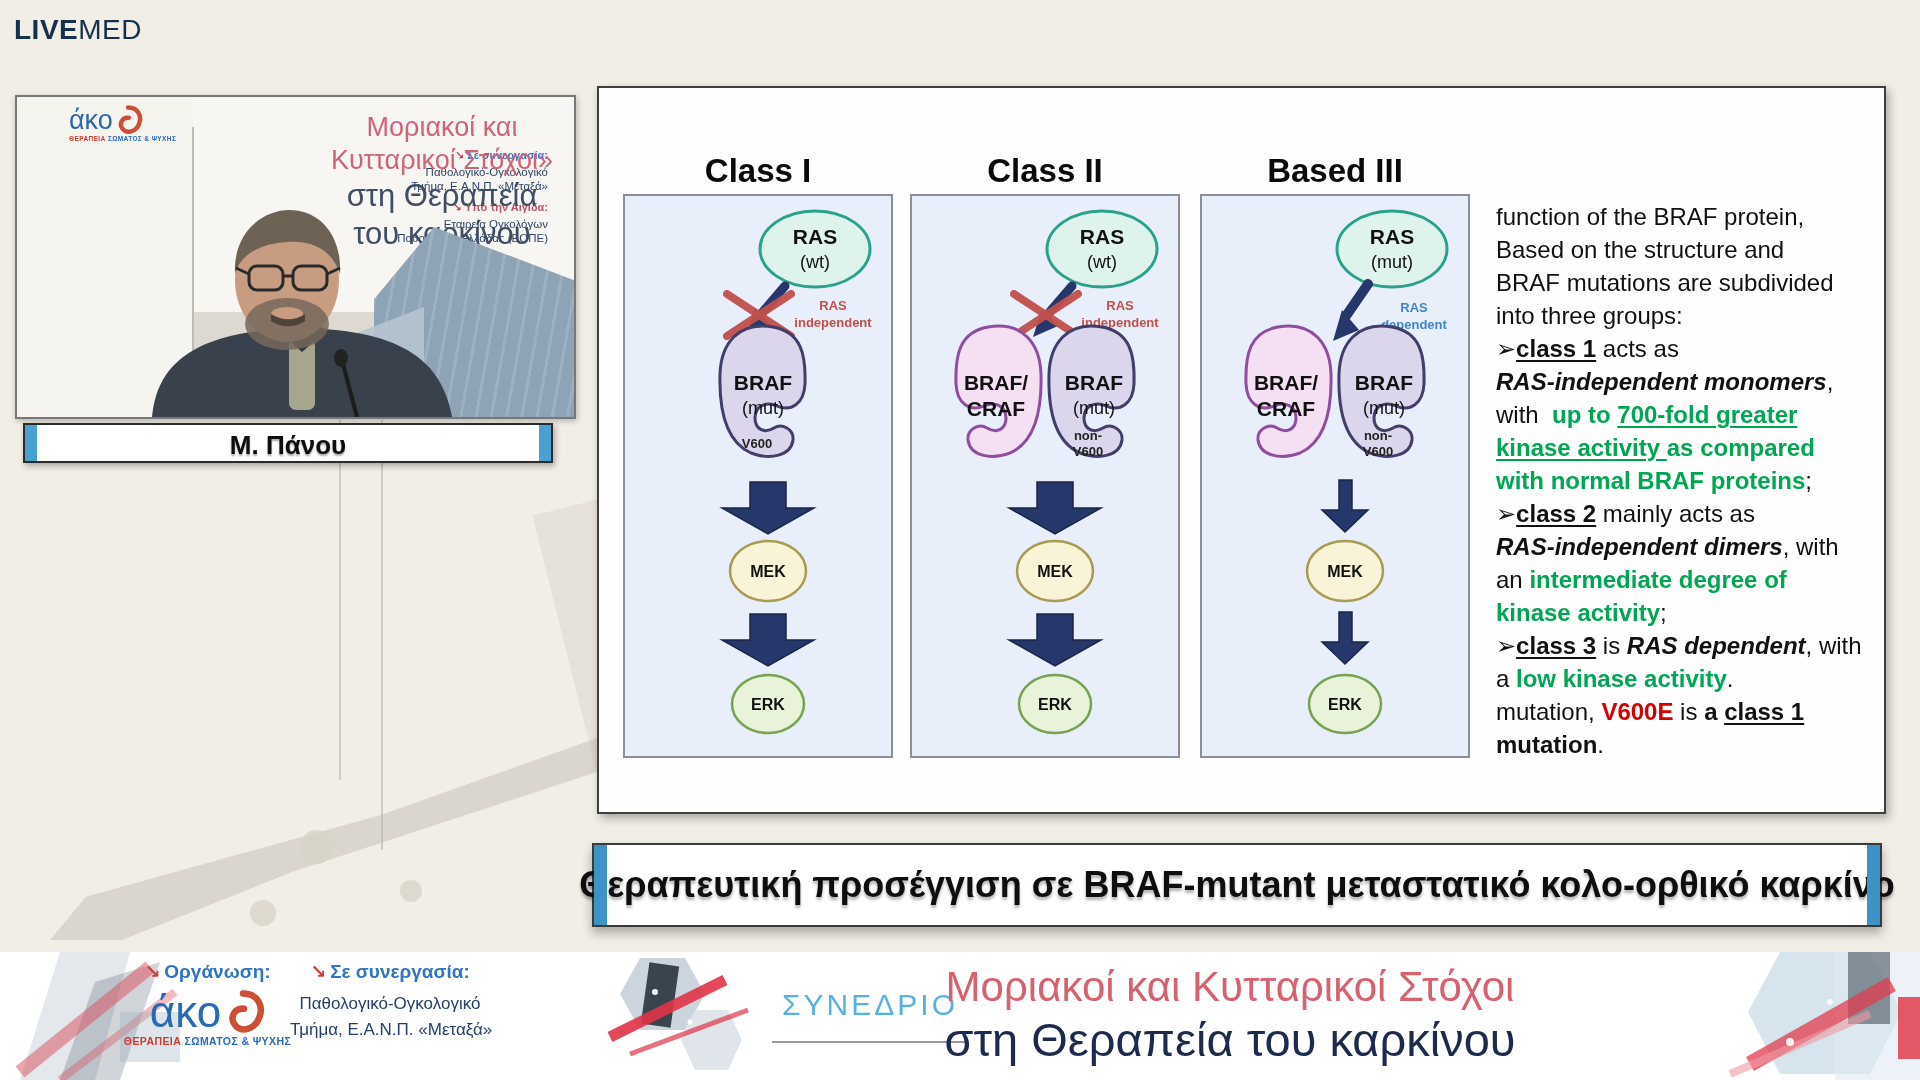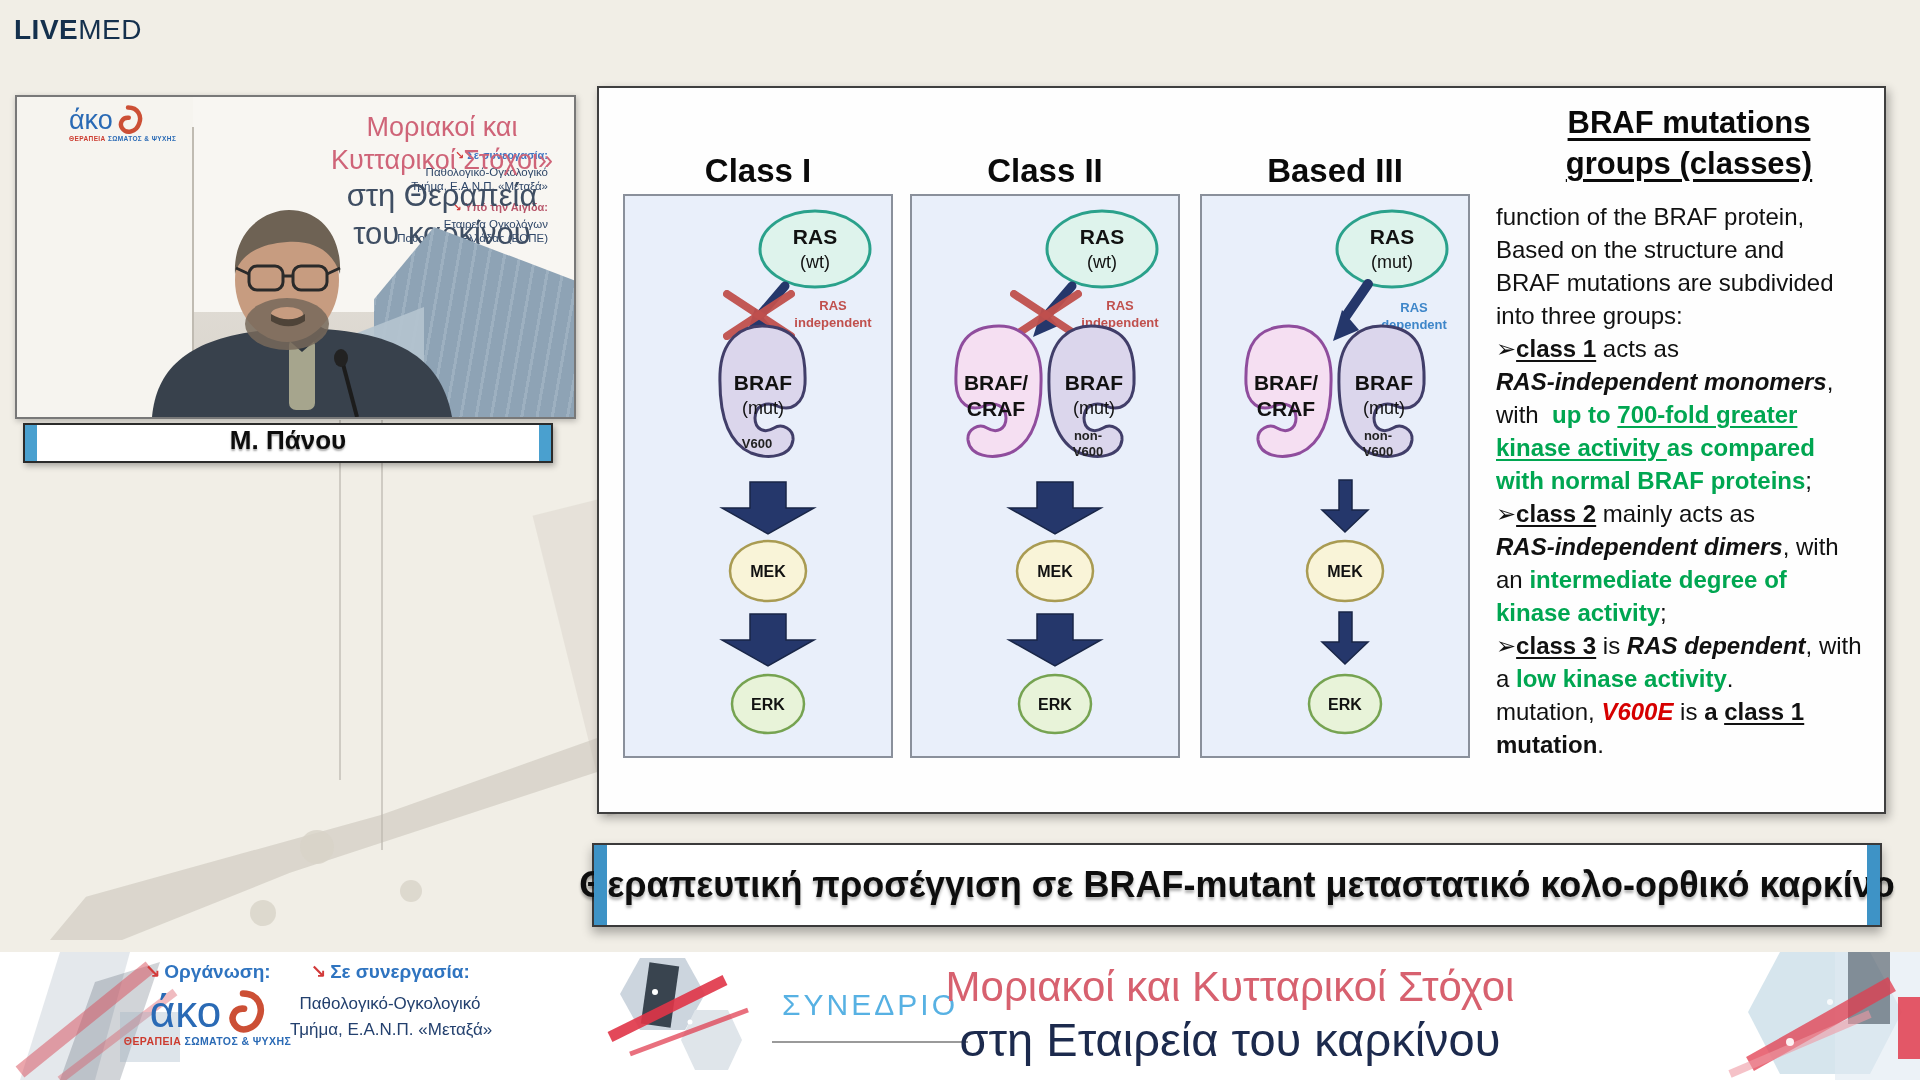--- a/index.html
+++ b/index.html
@@ -38,21 +38,21 @@
   .pt-underline{position:absolute;left:388px;top:182px;width:76px;height:3px;background:#d4687c;}
   .art-a{position:absolute;right:0;top:130px;width:200px;height:190px;
          background:repeating-linear-gradient(100deg,#8ea3b5 0 12px,#9db0c0 12px 15px);
          clip-path:polygon(30% 0,100% 28%,100% 100%,0 100%,0 38%);}
   .art-b{position:absolute;right:150px;top:210px;width:170px;height:110px;background:#b5c4cf;opacity:.9;
          clip-path:polygon(0 60%,100% 0,100% 100%,0 100%);}
   .speaker{position:absolute;left:120px;top:105px;width:330px;height:215px;}
 
   
   .namebar{position:absolute;left:23px;top:423px;width:530px;height:40px;background:#fff;border:2px solid #2b2b2b;
-           box-sizing:border-box;box-shadow:2px 3px 6px rgba(0,0,0,.3);display:flex;align-items:flex-start;justify-content:center;}
+           box-sizing:border-box;box-shadow:2px 3px 6px rgba(0,0,0,.3);display:flex;align-items:flex-end;justify-content:center;}
   .namebar .edge{position:absolute;top:0;bottom:0;width:12px;background:#4aa0cf;}
   .namebar .edge.left{left:0;} .namebar .edge.right{right:0;}
   .namebar .name{font-size:26px;font-weight:bold;color:#0d0d0d;text-shadow:0 2px 2px rgba(0,0,0,.35);}
 
   
   .slide{position:absolute;left:597px;top:86px;width:1289px;height:728px;background:#fefefe;border:2px solid #3f3f3f;
          box-sizing:border-box;box-shadow:3px 4px 9px rgba(0,0,0,.3);}
   .class-col{position:absolute;top:64px;width:270px;}
   .class-col h3{margin:0 0 4px 0;font-size:33px;line-height:38px;font-weight:bold;text-align:center;color:#0a0a0a;}
   .col1{left:24px;} .col2{left:311px;} .col3{left:601px;}
@@ -78,21 +78,21 @@
 
   .slide-title{position:absolute;left:895px;top:14px;width:390px;text-align:center;font-size:31px;font-weight:bold;
                line-height:41px;color:#0a0a0a;}
   .slide-title .tl{text-decoration:underline;text-underline-offset:5px;}
   .slide-body{position:absolute;left:897px;top:112px;width:388px;color:#111;}
   .rt-line{white-space:pre;font-size:24px;line-height:33px;}
   .rt-line .b{font-weight:bold;}
   .rt-line .i{font-style:italic;}
   .rt-line .u{text-decoration:underline;text-underline-offset:3px;margin-top:20px;}
   .rt-line .c-green{color:#00a651;}
-  .rt-line .c-red{color:#d60000;font-style:italic;}
+  .rt-line .c-red{color:#d60000;}
 
   
   .bottombar{position:absolute;left:592px;top:843px;width:1290px;height:84px;background:#fff;border:2px solid #3a3a3a;
              box-sizing:border-box;display:flex;align-items:center;justify-content:center;box-shadow:0 6px 10px rgba(0,0,0,.3);}
   .bottombar .edge{position:absolute;top:0;bottom:0;width:13px;background:#3e93c6;}
   .bottombar .edge.left{left:0;} .bottombar .edge.right{right:0;}
   .bottombar .bt{font-size:36px;font-weight:600;color:#0e0e0e;text-shadow:0 3px 3px rgba(0,0,0,.3);white-space:nowrap;}
 
   
   .footer{position:absolute;left:0;top:952px;width:1920px;height:128px;background:#ffffff;}
@@ -280,24 +280,20 @@
         <text class="t-sm" x="178" y="262">V600</text>
         <use href="#thinArrow" transform="translate(0,286)" class="navy"></use>
         <ellipse class="mek" cx="145" cy="377" rx="38" ry="30"></ellipse>
         <text class="t-node" x="145" y="383">MEK</text>
         <use href="#thinArrow" transform="translate(0,418)" class="navy"></use>
         <ellipse class="erk" cx="145" cy="510" rx="36" ry="29"></ellipse>
         <text class="t-node" x="145" y="516">ERK</text>
       </svg>
     </div>
 
-    <div class="slide-title">
-      <div><span class="tl">BRAF mutations</span></div>
-      <div><span class="tl">groups (classes)</span></div>
-    </div>
 
     <div class="slide-body">
         <div class="rt-line"><span>function of the BRAF protein,</span></div>
         <div class="rt-line"><span>Based on the structure and</span></div>
         <div class="rt-line"><span>BRAF mutations are subdivided</span></div>
         <div class="rt-line"><span>into three groups:</span></div>
         <div class="rt-line"><span>➢</span><span class="b u">class 1</span><span> acts as</span></div>
         <div class="rt-line"><span class="b i">RAS-independent monomers</span><span>,</span></div>
         <div class="rt-line"><span>with  </span><span class="b c-green">up to </span><span class="b u c-green">700-fold greater</span></div>
         <div class="rt-line"><span class="b u c-green">kinase activity </span><span class="b c-green">as compared</span></div>
@@ -356,21 +352,21 @@
       <circle cx="55" cy="40" r="3" fill="#fff"></circle>
         <circle cx="90" cy="70" r="2.5" fill="#fff"></circle>
         <circle cx="70" cy="95" r="3" fill="#fff" opacity="0.8"></circle>
     </svg>
 
     <div class="f-congress">ΣΥΝΕΔΡΙΟ</div>
     <div class="f-underline"></div>
 
     <div class="f-event">
       <div class="f-ev1">Μοριακοί και Κυτταρικοί Στόχοι</div>
-      <div class="f-ev2">στη Εταιρεία του καρκίνου</div>
+      <div class="f-ev2">στη Θεραπεία του καρκίνου</div>
     </div>
 
     <svg class="f-art" style="left:1630px;width:290px;" viewBox="0 0 290 128">
       <polygon points="150,0 240,0 272,60 240,122 150,122 118,60" fill="#cfe0ea" opacity="0.85"></polygon>
       <polygon points="205,0 290,0 290,128 205,128" fill="#dfeaf1" opacity="0.6"></polygon>
       <rect x="218" y="0" width="42" height="72" fill="#26323e" opacity="0.5"></rect>
       <path d="M120,112 L262,32" stroke="#e23c4e" stroke-width="16" opacity="0.75"></path>
       <path d="M100,122 L240,62" stroke="#ef9aa4" stroke-width="8" opacity="0.6"></path>
       <rect x="268" y="45" width="22" height="62" fill="#e23c4e" opacity="0.85"></rect>
       <circle cx="160" cy="90" r="4" fill="#fff" opacity="0.9"></circle>

